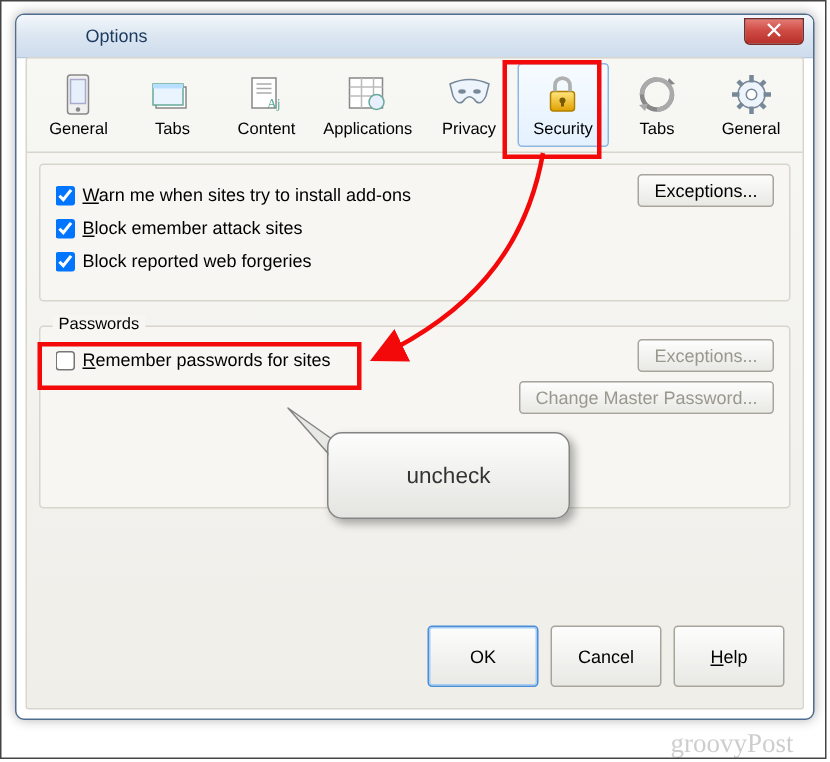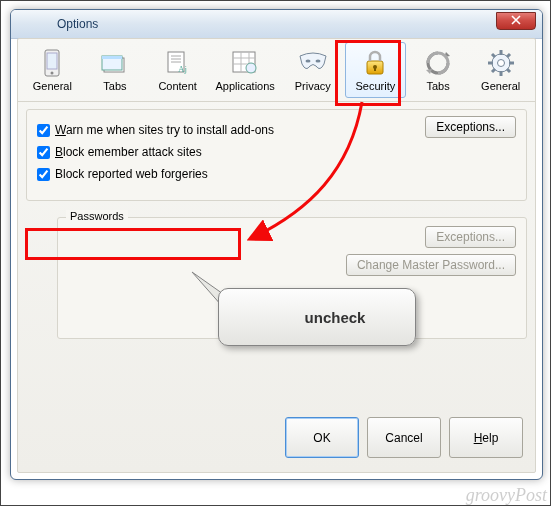--- a/index.html
+++ b/index.html
@@ -116,21 +116,21 @@
   }
   .group {
     border: 1px solid #d7d5cc;
     border-radius: 3px;
     background: #f7f6f2;
     padding: 10px 10px 10px 10px;
     position: relative;
     box-sizing: border-box;
   }
   .group.top { height: 92px; }
-  .group.pwd { margin-top: 16px; height: 122px; margin-left: 31px; }
+  .group.pwd { margin-top: 16px; height: 122px; }
   .group-label {
     position: absolute;
     top: -8px;
     left: 8px;
     background: linear-gradient(to bottom, #f7f6f2, #f7f6f2);
     padding: 0 4px;
     font-size: 11px;
     color: #000;
   }
   .check-row {
@@ -217,38 +217,36 @@
   }
   .callout-body {
     width: 160px;
     height: 56px;
     background: linear-gradient(to bottom, #fdfdfd, #e4e4e0);
     border: 1px solid #848484;
     border-radius: 10px;
     display: flex;
     align-items: center;
     justify-content: center;
-    font-weight: bold;
+    font-weight: normal;
     font-size: 15px;
     color: #333;
     box-shadow: 3px 3px 6px rgba(0,0,0,0.3);
     position: relative;
-    padding-left: 36px;
   }
   .callout-tail {
     position: absolute;
     left: -28px;
     top: -18px;
   }
   .watermark {
     position: absolute;
-    right: 6px;
+    right: 24px;
     bottom: 2px;
     font-family: "Segoe Script", cursive;
-    font-style: italic;
     font-size: 18px;
     color: rgba(55,55,55,0.25);
     z-index: 200;
   }
 </style>
 </head>
 <body>
 
 <div class="outer-border"></div>
 
@@ -393,20 +391,24 @@
           <input type="checkbox" checked="" style="">
           <label><span>Block reported web forgeries</span></label>
         </div>
         <div class="right-stack">
           <button class="btn">Exceptions...</button>
         </div>
       </div>
 
       <div class="group pwd">
         <div class="group-label">Passwords</div>
+        <div class="check-row" style="margin-top:2px">
+          <input type="checkbox" style="">
+          <label><u>R</u><span>emember passwords for sites</span></label>
+        </div>
         <div class="right-stack">
           <button class="btn" disabled="">Exceptions...</button>
           <button class="btn" disabled="">Change Master Password...</button>
         </div>
       </div>
     </div>
 
     <div class="footer">
       <button class="btn def">OK</button>
       <button class="btn">Cancel</button>

